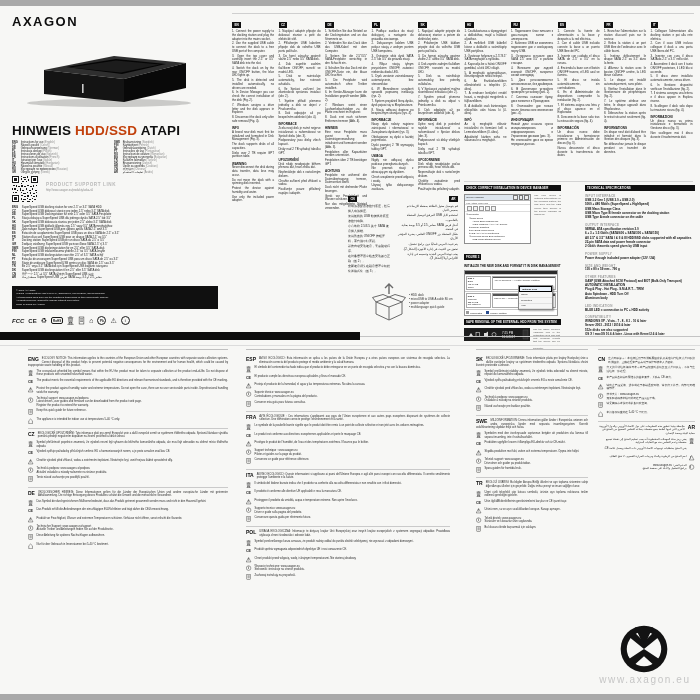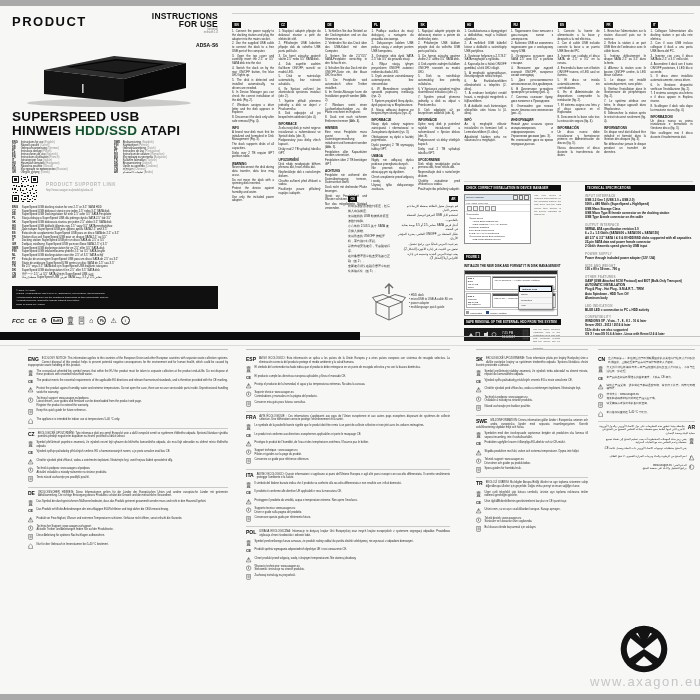--- a/index.html
+++ b/index.html
@@ -6,21 +6,21 @@
     font-family:"Liberation Sans","DejaVu Sans",sans-serif;-webkit-text-size-adjust:none;overflow:hidden}
   .abs{position:absolute}
   #sheet{position:absolute;left:0;top:6px;width:700px;height:688px;background:#f7f7f5;overflow:hidden}
   
   .brand{left:12px;top:8px;font-size:13px;font-weight:900;letter-spacing:1.5px;color:#0e0e0e}
   .docuse{left:118px;top:6px;width:100px;text-align:right;color:#0e0e0e}
   .du1{font-size:8.5px;font-weight:800;line-height:8px;letter-spacing:.2px}
   .du2{font-size:2.8px;color:#777;line-height:3.4px}
   .model{font-size:5px;font-weight:800;margin-top:7px}
   .ptitle{left:12px;width:210px;font-weight:800;font-size:13.5px;line-height:14px;color:#101010;letter-spacing:.2px}
-  .ptitle .lite{color:#14532d}
+  .ptitle .lite{color:#c2410c}
   .lix{width:100px;font-size:2.7px;line-height:2.95px;color:#222}
   .lix b{display:inline-block;min-width:8px}
   .lix .gy{color:#8a8a8a}
   .support-label{font-size:4.6px;font-weight:800;color:#b9b9b9;letter-spacing:.6px}
   .support-url{font-size:2.7px;color:#8c8c8c;margin-top:1.5px}
   .feat{left:12px;top:200px;width:206px;font-size:2.8px;line-height:3.7px;color:#1c1c1c}
   .feat b{display:inline-block;min-width:9px}
   .copybox{left:12px;top:280px;width:198px;background:#101010;color:#e8e8e8;
     font-size:2.5px;line-height:3.4px;padding:3px 4px}
   .certs{left:12px;top:310px;width:210px;display:flex;align-items:center;gap:4px;color:#1a1a1a}
@@ -93,21 +93,21 @@
   .bpara{font-size:2.7px;line-height:1.32;color:#2b2b2b;text-align:justify}
   .brow{display:flex;gap:2.5px;margin-top:2.2px;align-items:flex-start}
   .ric{width:6px;flex:0 0 6px;display:flex;justify-content:center}
   .ric svg{width:5.2px;height:6.2px}
   .rtext{flex:1;font-size:2.7px;line-height:1.3;color:#2b2b2b;text-align:justify;white-space:pre-line}
   .blk.i-rtl{direction:rtl}
   .blk.i-rtl .bcode{float:right;margin:0 0 0 3px}
   .blk.i-rtl .bpara,.blk.i-rtl .rtext{text-align:right}
   
   .emblem{left:616px;top:618px}
-  .site{left:590px;top:668px;width:110px;font-size:13px;letter-spacing:1.6px;color:#c6c6c6}
+  .site{left:590px;top:668px;width:110px;text-align:center;font-size:10px;letter-spacing:1.6px;color:#c6c6c6}
   svg text{font-family:"Liberation Sans","DejaVu Sans",sans-serif}
 </style>
 </head>
 <body>
 
 <svg width="0" height="0" style="position:absolute" aria-hidden="true">
   <defs>
     <g id="ic-weee" stroke="#1a1a1a" stroke-width=".7" fill="none">
       <line x1="3.2" y1="0.7" x2="6.8" y2="0.7"></line>
         <line x1="1" y1="1.9" x2="9" y2="1.9"></line>
@@ -136,40 +136,32 @@
         <line x1="3" y1="7.4" x2="7.2" y2="7.4"></line>
     </g>
     <g id="ic-home" stroke="#1a1a1a" stroke-width=".8" fill="none">
       <path d="M1.4,11 V5.4 L5,2 8.6,5.4 V11 Z"></path>
     </g>
   </defs>
 </svg>
 
 <div id="sheet">
 
-  <div class="abs brand">PRODUCT</div>
-  <div class="abs docuse">
-    <div class="du1">INSTRUCTIONS</div>
-    <div class="du1">FOR USE</div>
-    <div class="du2">(original)</div>
-    <div class="du2">revision 1.0</div>
-    <div class="model">ADSA-S6</div>
-  </div>
+  <div class="abs brand">AXAGON</div>
 
   <svg class="abs" style="left:14px;top:42px" width="190" height="60" viewBox="0 0 190 60">
     <ellipse cx="95" cy="55" rx="82" ry="4" fill="rgba(0,0,0,0.18)"></ellipse>
     <polygon points="30,22 100,8 172,15 110,31" fill="#2f2f2f"></polygon>
     <polygon points="30,22 110,31 110,54 30,46" fill="#141414"></polygon>
     <polygon points="110,31 172,15 172,40 110,54" fill="#090909"></polygon>
     <polygon points="52,19 102,11 152,16 108,26" fill="#050505"></polygon>
     <polygon points="56,19.5 102,12.5 146,16.5 107,24.5" fill="#1c1c1c"></polygon>
     <rect x="68" y="36" width="1.6" height="9" fill="#e9e9e9" opacity=".85"></rect>
   </svg>
 
-  <div class="abs ptitle" style="top:104px">SUPERSPEED USB</div>
   <div class="abs ptitle" style="top:118px">
     <span>HINWEIS</span>
     <span class="lite">HDD/SSD</span>
     <span>ATAPI</span>
   </div>
 
   <div class="abs lix" style="left:12px;top:136px">
 
       <div><b>ENG</b> <span>Instructions for use</span> <span class="gy">(English)</span></div>
 

